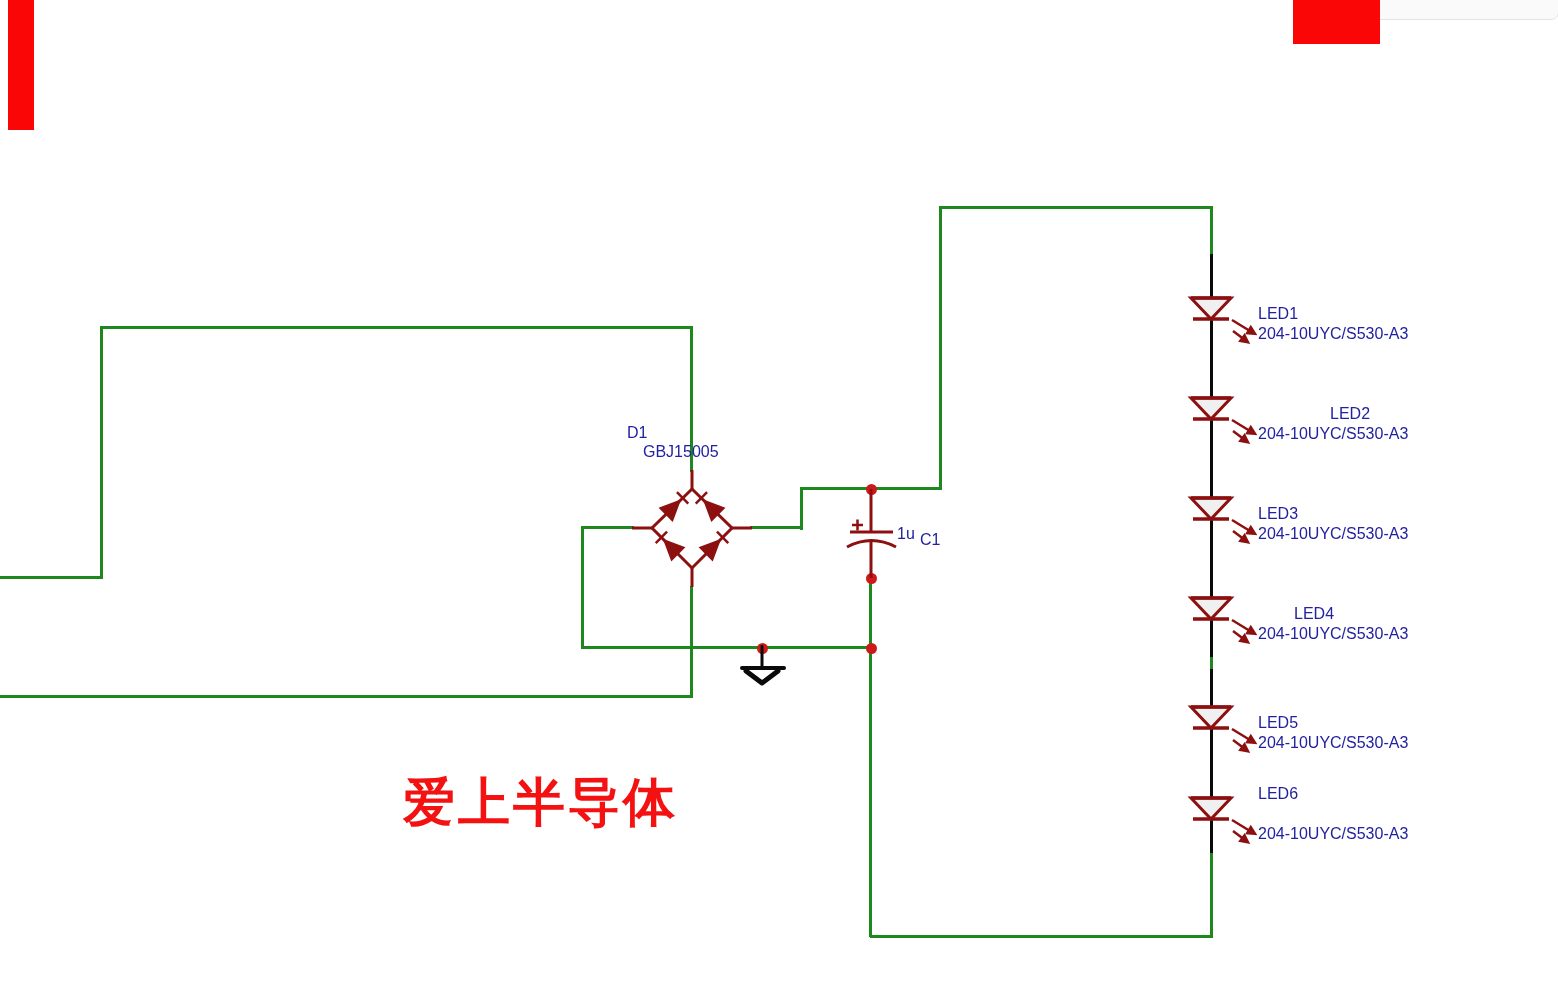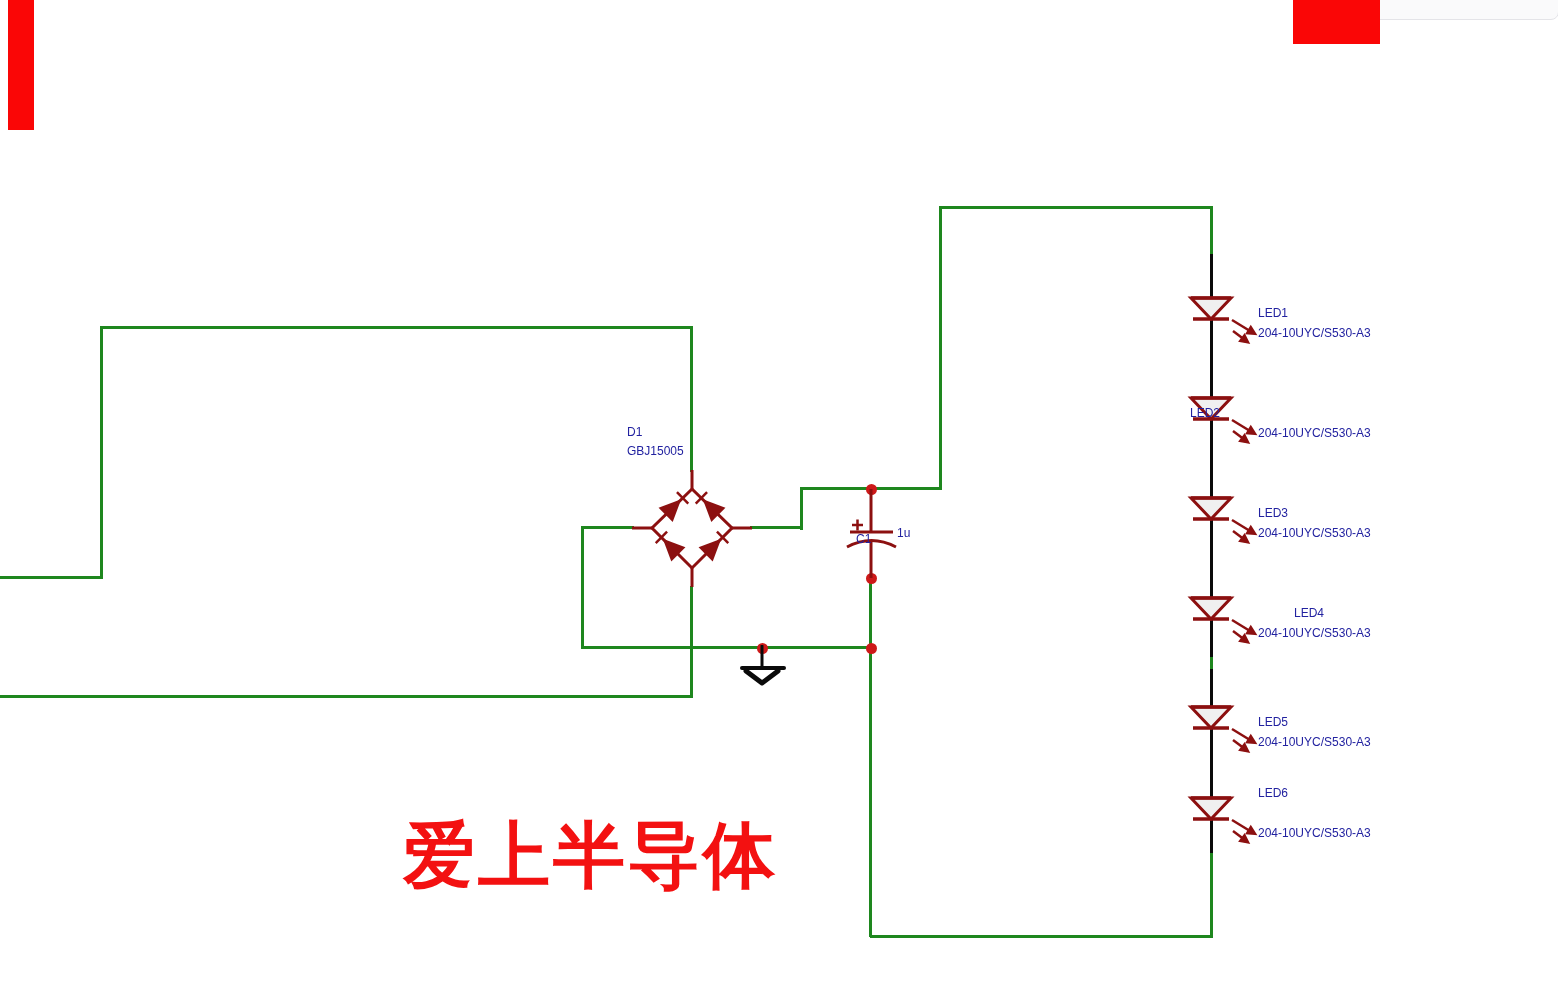--- a/index.html
+++ b/index.html
@@ -1,28 +1,28 @@
 <!DOCTYPE html>
 <html style="--color-wire: #1e871e; --color-component: #8c1010; --color-junction: #cd1919; --color-label: #2222a0; --color-black: #0a0a0a; --color-watermark: #f31111; --color-redaction: #fa0606;"><head>
 <meta charset="utf-8">
 <style>
   html,body{margin:0;padding:0;background:#fff;}
   #canvas{position:relative;width:1558px;height:1008px;background:#ffffff;overflow:hidden;
           font-family:"Liberation Sans",sans-serif;}
   .wire{position:absolute;background:var(--color-wire);}
   .black{background:var(--color-black);}
   .dot{position:absolute;width:11px;height:11px;border-radius:50%;background:var(--color-junction);}
-  .lbl{position:absolute;font-size:12px;line-height:19px;color:var(--color-label);white-space:nowrap;}
+  .lbl{position:absolute;font-size:16px;line-height:19px;color:var(--color-label);white-space:nowrap;}
   .abs{position:absolute;}
   .cstroke{stroke:var(--color-component);}
   .cfill{fill:var(--color-component);}
   .nofill{fill:none;}
   .gstroke{stroke:var(--color-black);}
   .led-body{fill:#f0f0f0;}
-  .watermark{position:absolute;left:403px;top:808px;font-size:72px;font-weight:bold;
+  .watermark{position:absolute;left:403px;top:768px;font-size:52px;font-weight:bold;
              letter-spacing:3px;color:var(--color-watermark);white-space:nowrap;}
   .redact{position:absolute;background:var(--color-redaction);}
   .remnant{position:absolute;left:1295px;top:-14px;width:262px;height:32px;background:#fafafb;
            border:1px solid #e4e4e8;border-radius:8px;}
 </style>
 </head>
 <body>
 
 <div id="canvas">
 
@@ -75,34 +75,34 @@
         <polygon points="13,0 -9,10 -9,-10"></polygon>
         <line class="cstroke" stroke-width="2.5" x1="15" y1="-8" x2="15" y2="8"></line>
       </g>
       <g transform="translate(87,88) rotate(-45)">
         <polygon points="13,0 -9,10 -9,-10"></polygon>
         <line class="cstroke" stroke-width="2.5" x1="15" y1="-8" x2="15" y2="8"></line>
       </g>
     </g>
   </svg>
   <div class="lbl" style="left:627px;top:423px">D1</div>
-  <div class="lbl" style="left:627px;top:442px">GBJ15005</div>
+  <div class="lbl" style="left:643px;top:442px">GBJ15005</div>
 
   <svg class="abs" style="left:840px;top:480px" width="80" height="110" viewBox="0 0 80 110">
     <g class="cstroke nofill" stroke-width="3">
       <path d="M31 9 V52"></path>
       <path d="M10 52 H53"></path>
       <path d="M7 67 Q 31.5 54 56 67"></path>
       <path d="M31 62 V98"></path>
     </g>
     <g class="cstroke" stroke-width="2.5">
       <path d="M12 45 H23 M17.5 39.5 V50.5"></path>
     </g>
   </svg>
-  <div class="lbl" style="left:856px;top:530px">C1</div>
+  <div class="lbl" style="left:920px;top:530px">C1</div>
   <div class="lbl" style="left:897px;top:524px">1u</div>
 
   <svg class="abs" style="left:735px;top:645px" width="56" height="45" viewBox="0 0 56 45">
     <g class="gstroke nofill" stroke-linecap="round" stroke-linejoin="round">
       <path stroke-width="3" d="M27 1 V23"></path>
       <path stroke-width="4" d="M7 23 H49"></path>
       <path stroke-width="5" d="M11 26 L27 38 L43 26"></path>
     </g>
   </svg>
 
@@ -126,21 +126,21 @@
     <g class="cstroke nofill" stroke-width="3.5">
         <path d="M9 3 H49 M11 24 H47"></path>
       </g>
     <g class="cfill cstroke" stroke-width="2.5">
       <line x1="50" y1="25" x2="68" y2="36"></line>
         <polygon points="73,38.8 65.2,38.2 68.8,32.2"></polygon>
       <line x1="51" y1="36" x2="61" y2="43.5"></line>
         <polygon points="66,47.3 58.3,45.9 62.5,40.3"></polygon>
     </g>
   </svg>
-  <div class="lbl" style="left:1190px;top:404px">LED2</div>
+  <div class="lbl" style="left:1330px;top:404px">LED2</div>
   <div class="lbl" style="left:1258px;top:424px">204-10UYC/S530-A3</div>
 
   <svg class="abs" style="left:1182px;top:495px" width="80" height="54" viewBox="0 0 80 54">
     <polygon class="led-body cstroke" stroke-width="3" points="9,3 49,3 29,24"></polygon>
     <g class="cstroke nofill" stroke-width="3.5">
         <path d="M9 3 H49 M11 24 H47"></path>
       </g>
     <g class="cfill cstroke" stroke-width="2.5">
       <line x1="50" y1="25" x2="68" y2="36"></line>
         <polygon points="73,38.8 65.2,38.2 68.8,32.2"></polygon>

